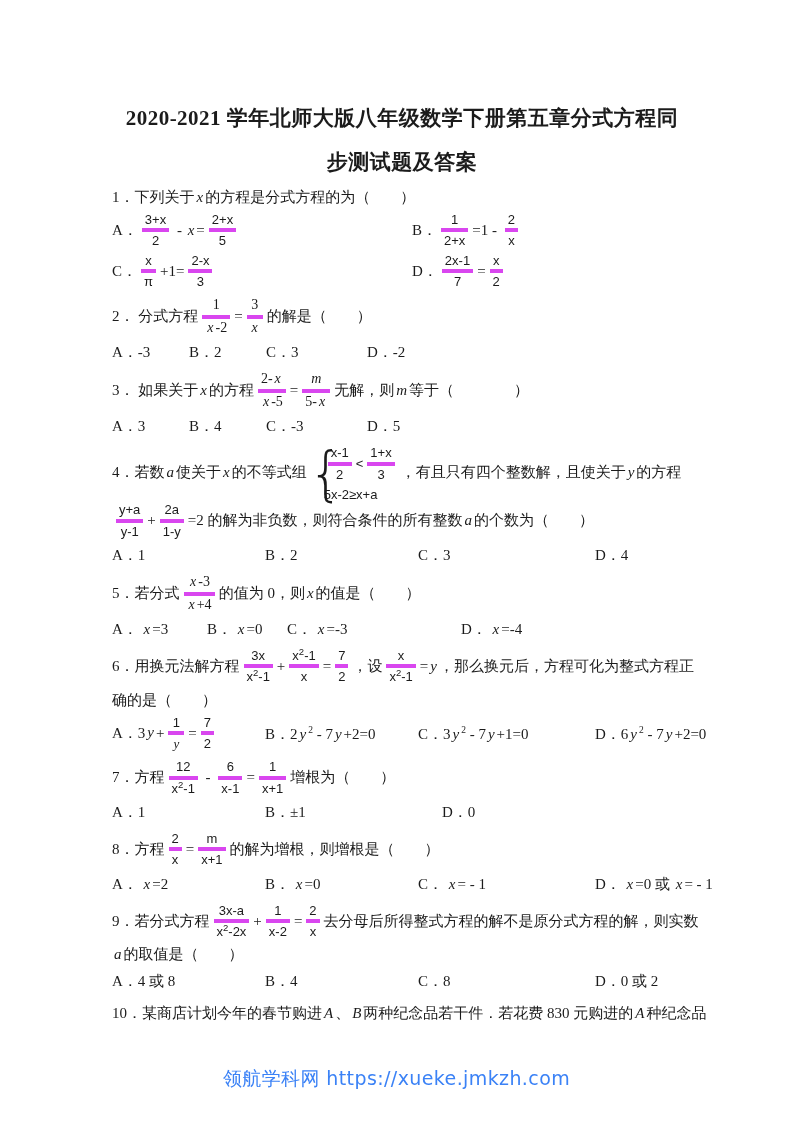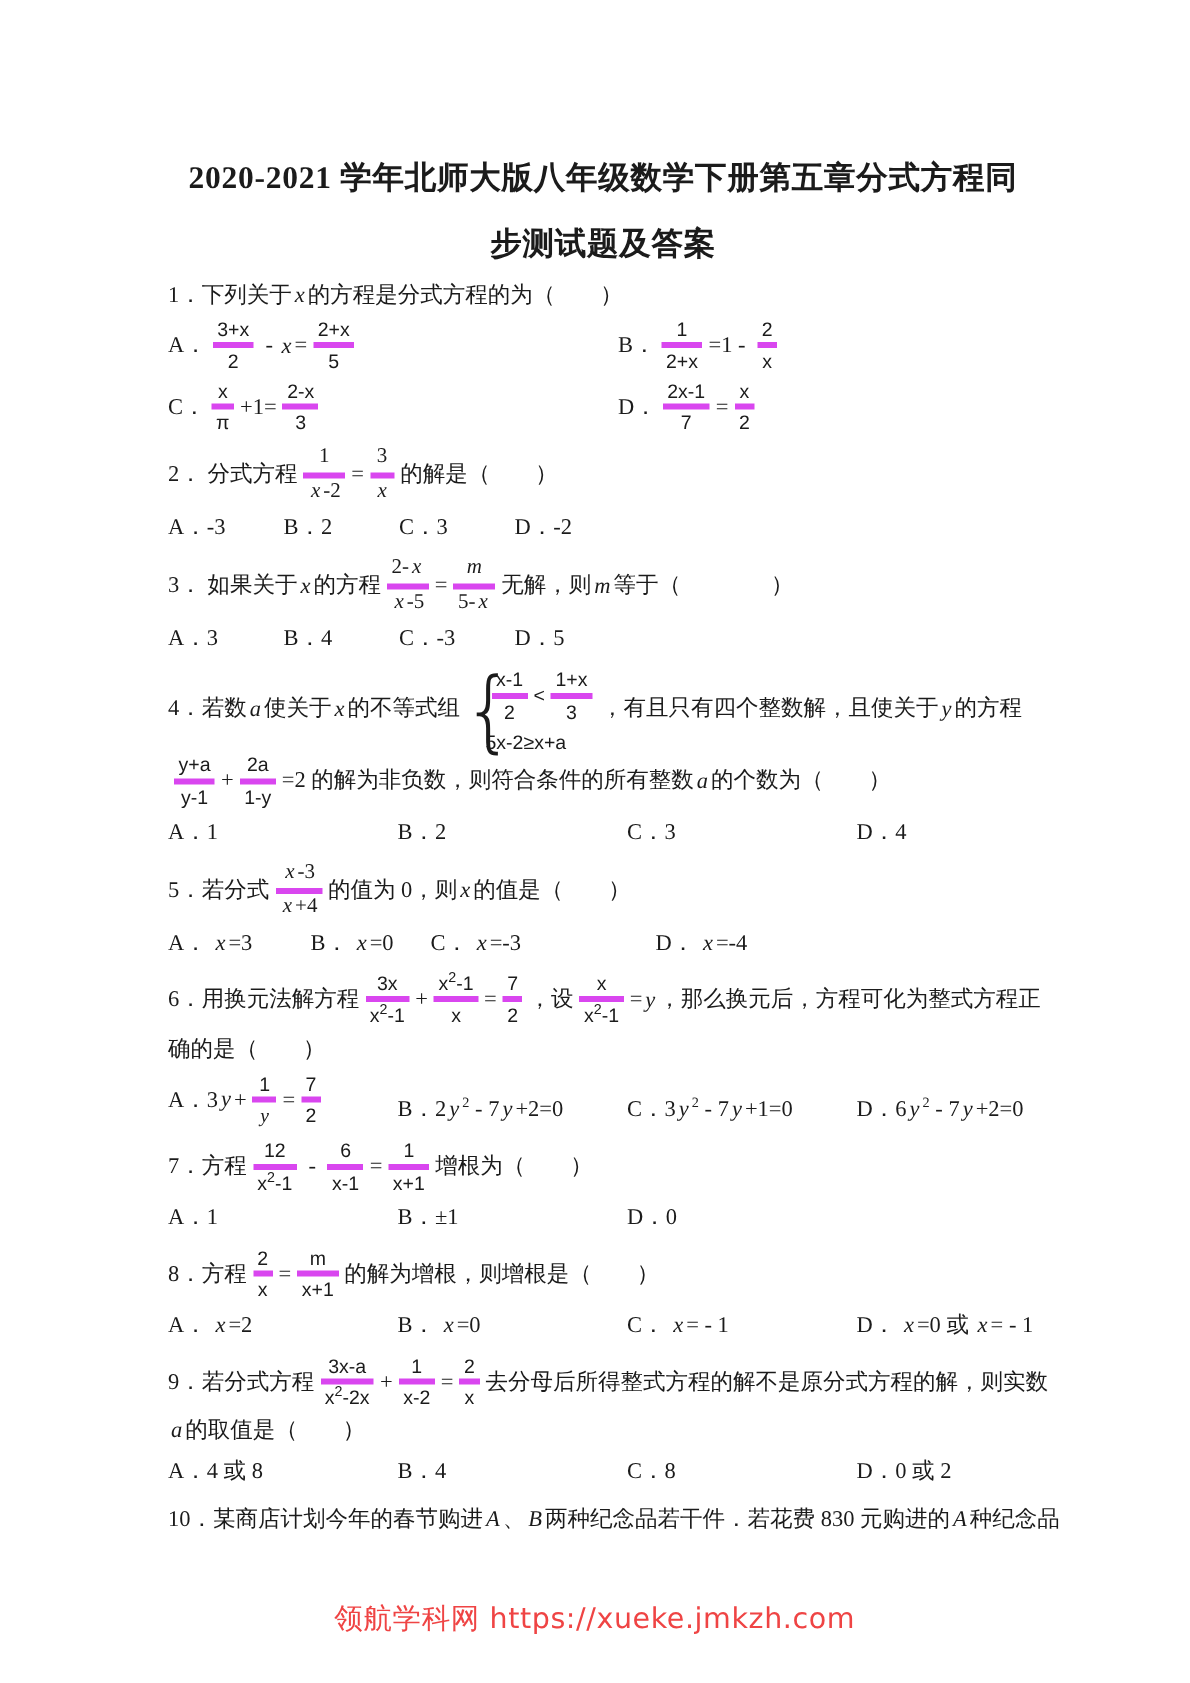--- a/index.html
+++ b/index.html
@@ -17,31 +17,31 @@
         font-family:"Liberation Sans","DejaVu Sans",sans-serif;font-size:13px;line-height:1.18;
         margin:1px 4px;position:relative;top:-1px;}
   .frac .num{display:block;border-bottom:4px solid #d946ef;padding:0 3px 1px;}
   .frac .den{display:block;padding:1px 3px 0;}
   .frac.it{font-family:"Liberation Serif","DejaVu Serif",serif;font-size:14px;}
   .cases{display:inline-flex;align-items:center;vertical-align:middle;margin:0 2px;}
   .cases .brace{font-size:54px;line-height:0.95;font-weight:300;width:15px;
         font-family:"DejaVu Sans",sans-serif;display:inline-block;transform:scaleY(1.1);}
   .cases .rows{display:inline-flex;flex-direction:column;gap:3px;}
   .cases .row{font-family:"Liberation Sans","DejaVu Sans",sans-serif;font-size:13px;line-height:1.18;white-space:nowrap;}
-  .opts{display:flex;font-size:15px;line-height:25px;margin:2px 0 6px;align-items:flex-end;}
+  .opts{display:flex;font-size:15px;line-height:25px;margin:2px 0 6px;align-items:center;}
   .opts>span{display:inline-block;white-space:nowrap;}
   .opts.tight>span{width:77px;}
   .opts.wide>span{width:153px;}
   .opts.q5o>span:nth-child(1){width:95px;}
   .opts.q5o>span:nth-child(2){width:80px;}
   .opts.q5o>span:nth-child(3){width:150px;}
-  .opts>span:last-child{width:auto;}
+  .opts>span:last-child{width:auto;margin-left:24px;}
   .optgrid{display:grid;grid-template-columns:300px auto;row-gap:2px;margin:2px 0 4px;}
   .footer{position:absolute;left:0;right:0;bottom:30px;text-align:center;
-        font-family:"DejaVu Sans",sans-serif;font-size:19px;color:#ef4444;letter-spacing:.4px;}
+        font-family:"DejaVu Sans",sans-serif;font-size:19px;color:#3b82f6;letter-spacing:.4px;}
 </style>
 </head>
 <body>
 
 <div class="page">
   <div class="content">
 
     <div class="title">
       <div>2020-2021 学年北师大版八年级数学下册第五章分式方程同</div>
       <div>步测试题及答案</div>

